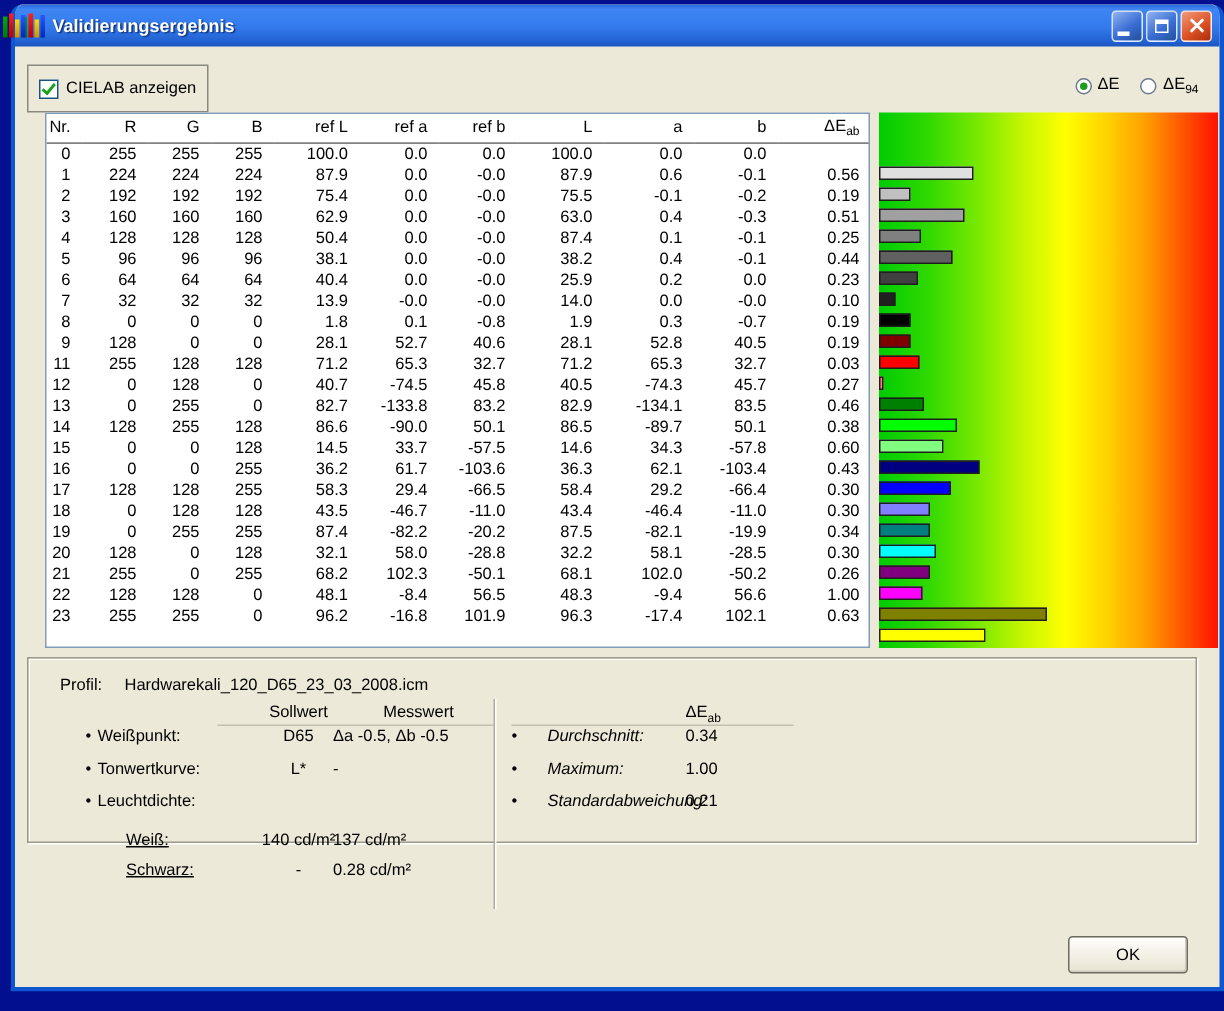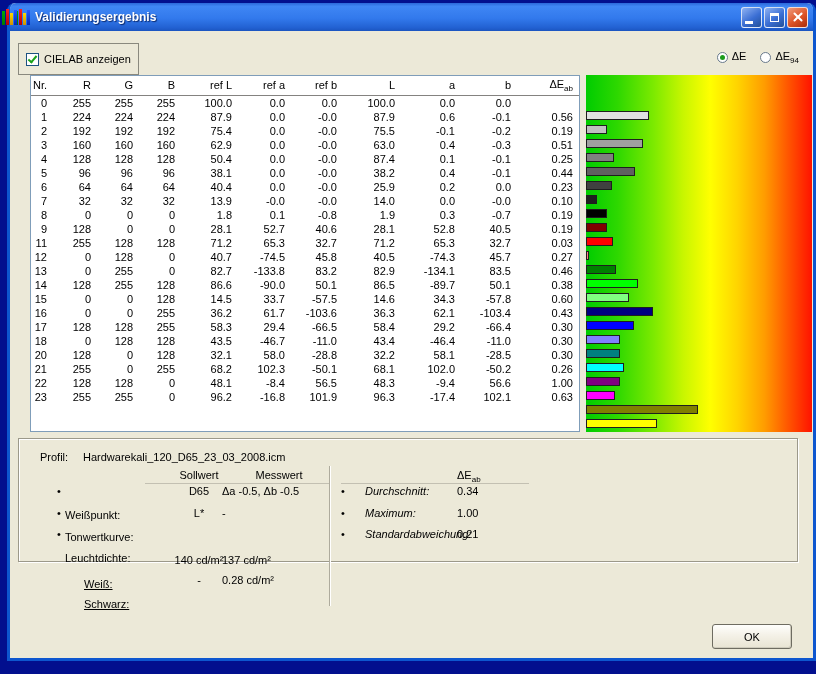--- a/index.html
+++ b/index.html
@@ -68,21 +68,21 @@
   .profil-name  { left:64px; top:12px; }
   .col-soll { left:135px; top:30px; width:90px; text-align:center; }
   .col-mess { left:203px; top:30px; width:114px; text-align:center; }
   .deab-header { left:438px; top:30px; }
   .hline { top:44px; height:1px; background:#c3c0b2; }
   .hl-left  { left:126px; width:184px; }
   .hl-right { left:322px; width:188px; }
   .vdivider { left:310px; top:27px; width:1px; height:140px; background:#aeab9d; box-shadow:1px 0 0 #fff; }
   .srow { position:absolute; left:0; width:330px; height:14px; }
   .srow .bullet { position:absolute; left:38px; }
-  .srow .slabel { position:absolute; left:46px;margin-top:24px; }
+  .srow .slabel { position:absolute; left:46px; }
   .srow.indent .slabel { left:65px;text-decoration:underline; }
   .srow .soll { position:absolute; left:135px; width:90px; text-align:center; }
   .srow .mess { position:absolute; left:203px; width:114px; text-align:left; }
   .stat { position:absolute; left:320px; width:280px; height:14px; }
   .stat .bullet { position:absolute; left:2px; }
   .stat .slabel { position:absolute; left:26px;font-style:italic; }
   .stat .sval   { position:absolute; left:118px; }
 
   .okbtn { position:absolute; left:702px; top:593px; width:80px; height:25px;
     font:11px "Liberation Sans",sans-serif;
@@ -393,20 +393,33 @@
               <td>128</td>
               <td>43.5</td>
               <td>-46.7</td>
               <td>-11.0</td>
               <td>43.4</td>
               <td>-46.4</td>
               <td>-11.0</td>
               <td>0.30</td>
             </tr>
             <tr>
+              <td>19</td>
+              <td>0</td>
+              <td>255</td>
+              <td>255</td>
+              <td>87.4</td>
+              <td>-82.2</td>
+              <td>-20.2</td>
+              <td>87.5</td>
+              <td>-82.1</td>
+              <td>-19.9</td>
+              <td>0.34</td>
+            </tr>
+            <tr>
               <td>20</td>
               <td>128</td>
               <td>0</td>
               <td>128</td>
               <td>32.1</td>
               <td>58.0</td>
               <td>-28.8</td>
               <td>32.2</td>
               <td>58.1</td>
               <td>-28.5</td>

